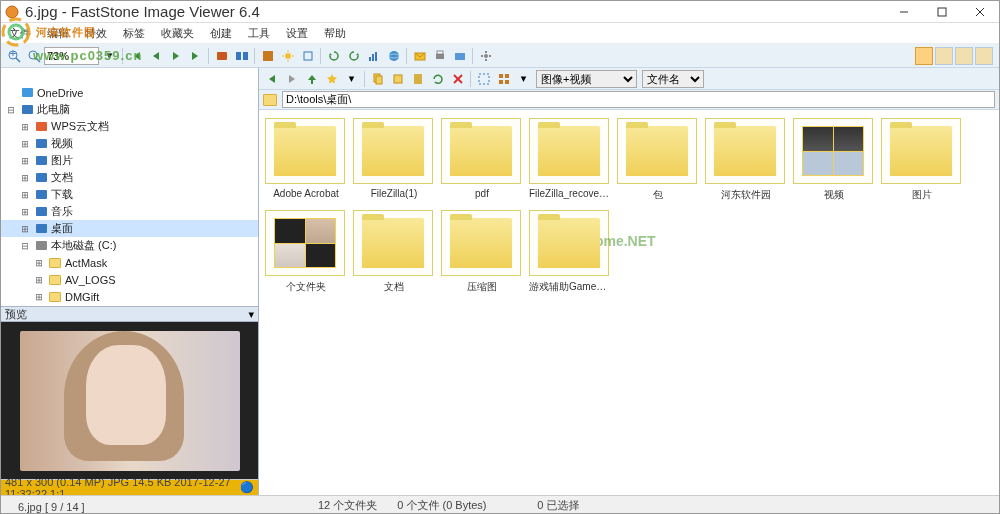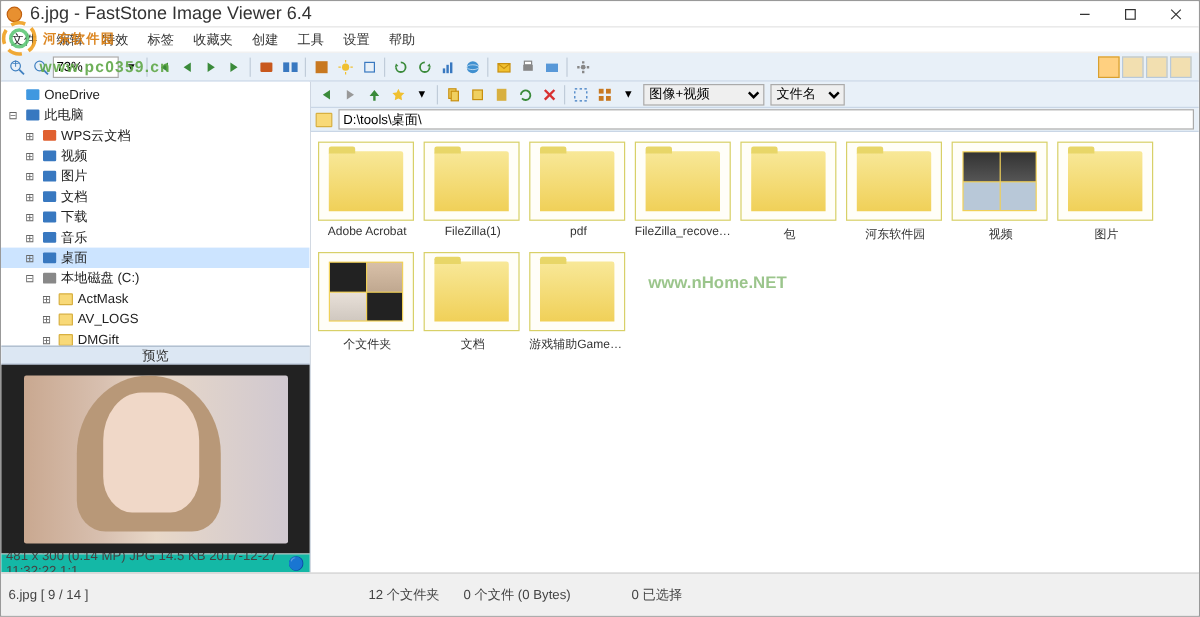--- a/index.html
+++ b/index.html
@@ -19,35 +19,35 @@
 .tbtn { width: 19px; height: 19px; display: flex; align-items: center; justify-content: center; border-radius: 2px; }
 .tsep { width: 1px; height: 16px; background: #c0ccd9; margin: 0 2px; }
 .zoom-sel { height: 18px; font-size: 11px; border: 1px solid #aaa; padding: 0 2px; width: 55px; }
 .viewbtns { margin-left: auto; display: flex; gap: 2px; padding-right: 3px; }
 .vbtn { width: 18px; height: 18px; border: 1px solid #b8c9da; background: #f2dfb0; }
 .vbtn.active { background: #ffd080; border-color: #d8a030; }
 
 .main { flex: 1; display: flex; overflow: hidden; }
 
 .leftpanel { width: 258px; display: flex; flex-direction: column; border-right: 1px solid #a9b6c7; background: #fff; }
-.tree { flex: 1; overflow: auto; background: #fff; padding: 2px 0; }
+.tree { flex: 1; overflow: auto; background: #fff; padding: 16px 0; }
 .tree-row { display: flex; align-items: center; height: 17px; padding-left: 4px; white-space: nowrap; }
 .tree-row.sel { background: #cce4ff; }
 .exp { width: 12px; height: 12px; display: flex; align-items: center; justify-content: center; color: #666; font-size: 9px; }
 .ticon { width: 14px; height: 14px; margin: 0 3px; display: flex; align-items: center; justify-content: center; }
 .tlabel { color: #222; font-size: 11px; }
 .fld { width: 12px; height: 10px; background: #f8d978; border-radius: 1px; border: 1px solid #d8b040; }
 
-.prev-hdr { height: 16px; background: #dce7f3; padding: 0 4px; display: flex; align-items: center; border-top: 1px solid #a9b6c7; border-bottom: 1px solid #a9b6c7; flex-direction: column; }
+.prev-hdr { height: 16px; background: #dce7f3; padding: 0 4px; display: flex; align-items: center; border-top: 1px solid #a9b6c7; border-bottom: 1px solid #a9b6c7; }
 .prev-title { flex: 1; font-size: 11px; color: #333; }
 .preview { flex: 0 0 157px; background: #222; position: relative; display: flex; align-items: center; justify-content: center; }
 .preview-img { width: 220px; height: 140px; background: linear-gradient(to right, #c9a890 0%, #d8c0b0 30%, #e8d8c8 50%, #d0c8d0 100%); border-radius: 2px; position: relative; overflow: hidden; }
 .face { position: absolute; left: 30%; top: 10%; width: 80px; height: 100px; background: #f0d8c8; border-radius: 40% 40% 30% 30%; }
 .hair { position: absolute; left: 20%; top: 0; width: 120px; height: 130px; background: #b89878; border-radius: 50% 50% 20% 20%; z-index: 0; }
-.prev-info { height: 16px; background: #14b8a6; display: flex; align-items: center; padding: 0 4px; font-size: 10px; color: #444; gap: 8px; border-top: 1px solid #ccc; }
+.prev-info { height: 16px; background: #eab308; display: flex; align-items: center; padding: 0 4px; font-size: 10px; color: #444; gap: 8px; border-top: 1px solid #ccc; }
 
 .rightpanel { flex: 1; display: flex; flex-direction: column; background: #fff; }
 .rtoolbar { height: 22px; background: #e8f0f8; display: flex; align-items: center; padding: 0 3px; gap: 1px; border-bottom: 1px solid #c9d6e6; }
 .rsel { height: 18px; font-size: 11px; border: 1px solid #aaa; margin: 0 2px; }
 .pathbar { height: 20px; background: #e8f0f8; display: flex; align-items: center; padding: 0 4px; border-bottom: 1px solid #c9d6e6; }
 .pathicon { width: 14px; height: 12px; background: #f8d978; border: 1px solid #d8b040; border-radius: 1px; margin-right: 5px; }
 .path-input { flex: 1; height: 17px; border: 1px solid #aaa; background: #fff; padding: 0 3px; font-size: 11px; }
 
 .thumbs { flex: 1; overflow: auto; background: #fff; padding: 8px 6px; display: flex; flex-wrap: wrap; align-content: flex-start; gap: 8px 4px; position: relative; }
 .thumb { width: 84px; display: flex; flex-direction: column; align-items: flex-start; }
@@ -58,21 +58,21 @@
 .thumbgrid { width: 62px; height: 50px; display: grid; grid-template: 1fr 1fr / 1fr 1fr; gap: 1px; background: #f0d058; padding: 1px; }
 .thumbgrid > div { background: #4a6a8a; }
 .thumbgrid > div.a { background: #b8c8d8; }
 .thumbgrid > div.p1 { background: linear-gradient(#333,#555); }
 .thumbgrid > div.p2 { background: linear-gradient(#d8c0a8,#c0a890); }
 .thumbgrid > div.p3 { background: linear-gradient(#e8e0d8,#d0c8c0); }
 .thumbgrid > div.p4 { background: #222; }
 
 .center-wm { position: absolute; left: 38%; top: 32%; color: #5aa040; font-size: 14px; opacity: 0.6; pointer-events: none; font-weight: bold; }
 
-.status { height: 36px; background: #f0f0f0; border-top: 1px solid #ccc; display: flex; align-items: center; padding: 0 6px; font-size: 11px; color: #444; }
+.status { height: 18px; background: #f0f0f0; border-top: 1px solid #ccc; display: flex; align-items: flex-end; padding: 0 17px; font-size: 11px; color: #444; }
 .status > div { padding-right: 20px; }
 .status .s1 { flex: 0 0 300px; }
 
 svg { display: block; }
 </style>
 </head>
 <body>
 
 <div class="titlebar">
   <span class="icon">
@@ -528,20 +528,26 @@
         <div class="thumb">
           <div class="tbox">
             <div class="foldimg"></div>
           </div>
           <div class="tname">文档</div>
         </div>
         <div class="thumb">
           <div class="tbox">
             <div class="foldimg"></div>
           </div>
+          <div class="tname">压缩图</div>
+        </div>
+        <div class="thumb">
+          <div class="tbox">
+            <div class="foldimg"></div>
+          </div>
           <div class="tname">游戏辅助GameOfM...</div>
         </div>
       </div>
   </div>
 </div>
 
 <div class="status">
   <div class="s1">6.jpg [ 9 / 14 ]</div>
   <div>12 个文件夹</div>
   <div style="flex:0 0 140px">0 个文件 (0 Bytes)</div>

